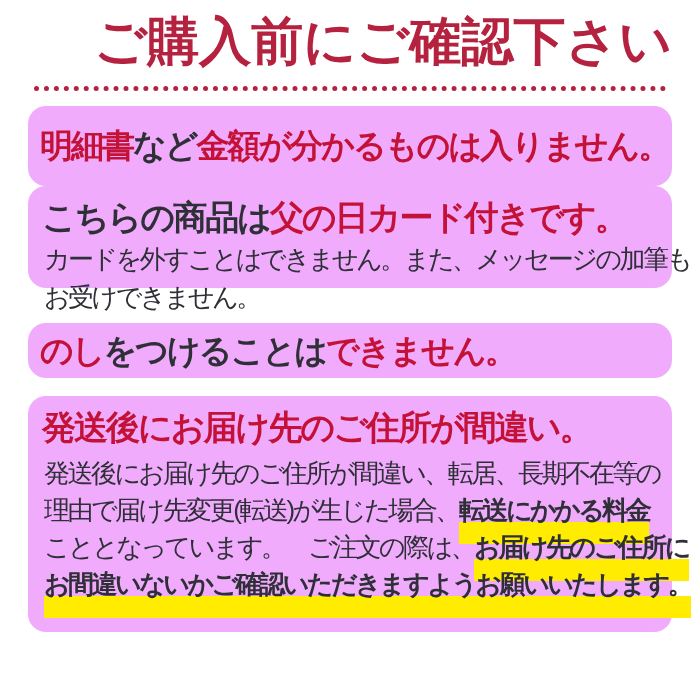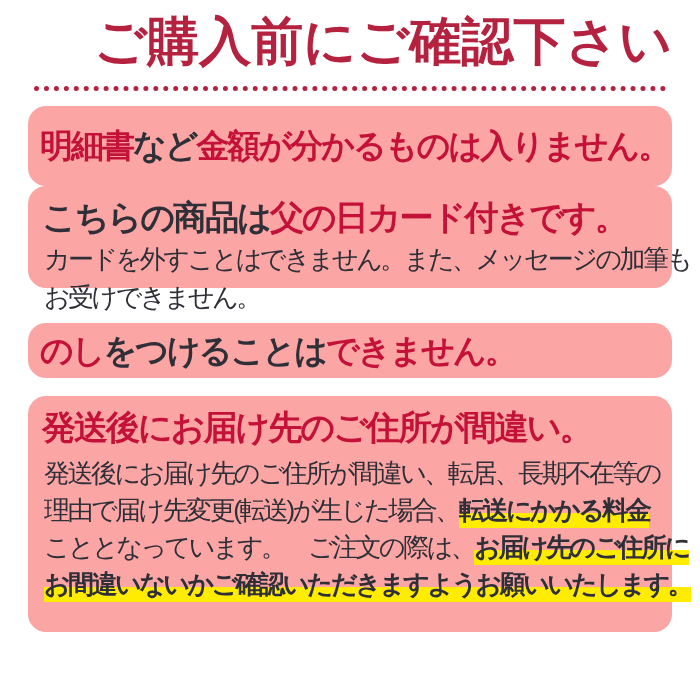--- a/index.html
+++ b/index.html
@@ -22,21 +22,21 @@
     white-space: nowrap;
     font-family: Liberation Mono, monospace;
   }
   .dots {
     width: 632px;
     height: 0;
     margin: 8px auto 0 auto;
     border-top: 5px dotted #b5223f;
   }
   .box {
-    background: #fca5a5;
+    background: #f0abfc;
     border-radius: 18px;
     width: 644px;
   }
   .box-single {
     display: flex;
     align-items: center;
     padding: 0 12px;
   }
   .box1 { margin-top: 15px; height: 80px; }
   .box2 { margin-top: 0; height: 102px; padding: 10px 14px 16px 14px; }
@@ -59,21 +59,21 @@
     line-height: 36px;
     white-space: nowrap;
     font-weight: 500;
   }
   .box2 .body-line { margin-left: 2px; margin-top: 2px; }
   .box4 .body-lines { margin-top: 6px; margin-left: 2px; }
   .box4 .body-line { line-height: 37px; font-weight: 400; }
   .hl {
     font-weight: 700;
     background-image: linear-gradient(to bottom, rgba(255,236,0,0) 55%, #ffec00 55%);
-    padding-bottom: 3px;
+    padding-bottom: 19px;
   }
 </style>
 </head>
 <body>
 
 <div class="page">
 
   <h1 class="title">ご購入前にご確認下さい</h1>
 
   <div class="dots"></div>

